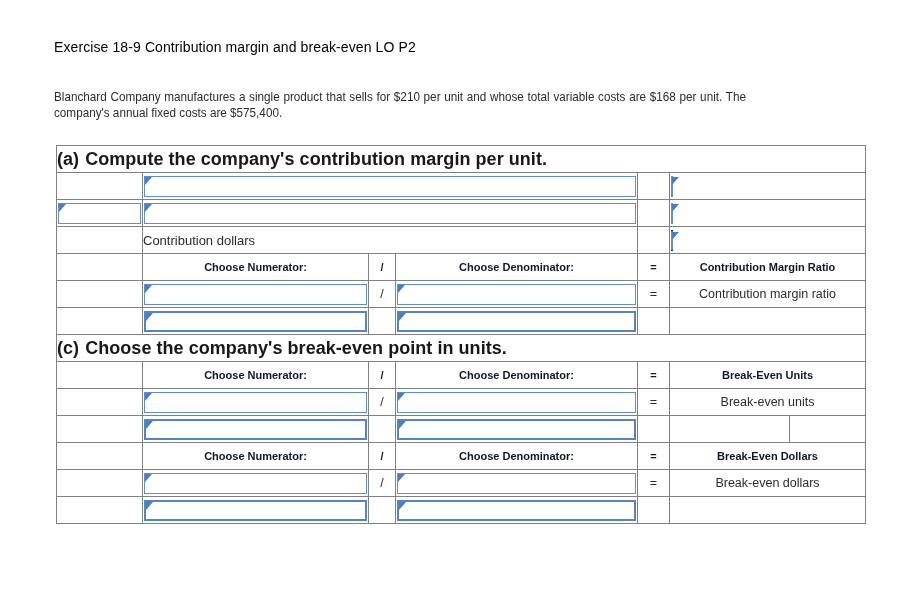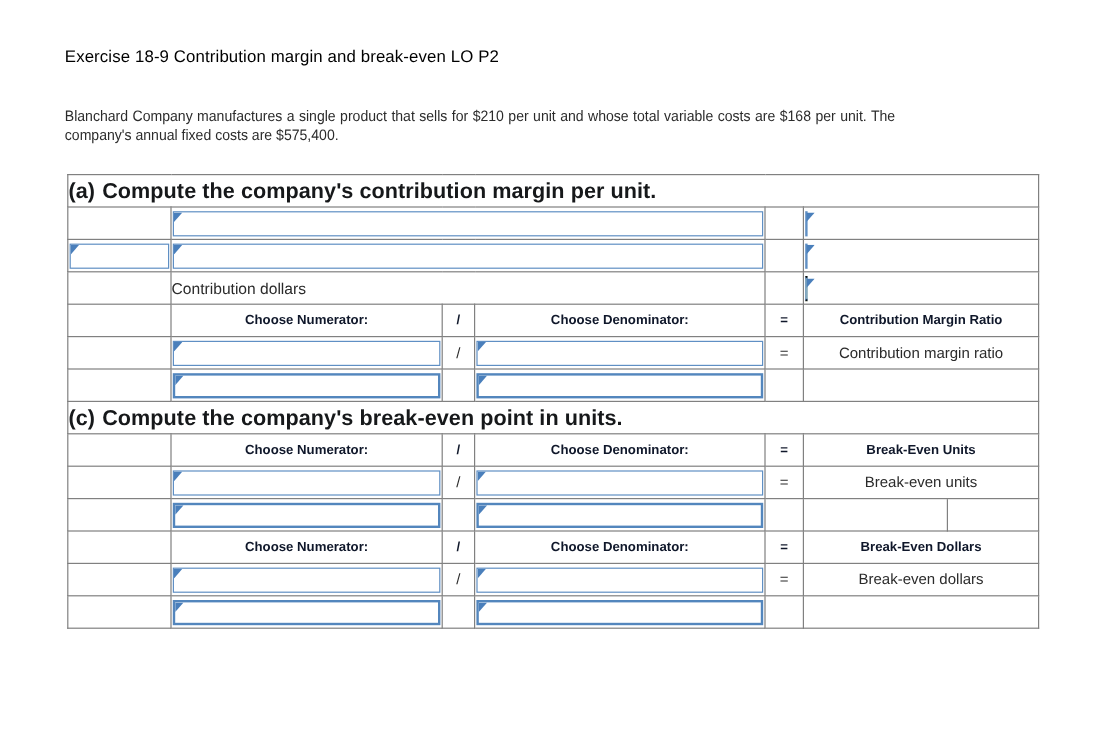--- a/index.html
+++ b/index.html
@@ -238,21 +238,21 @@
         <div class="dropbox thick">
             <span class="marker"></span>
           </div>
       </td>
       <td></td>
       <td class="answer label-center" colspan="2"></td>
     </tr>
 
     <tr>
       <td class="section-head" colspan="7">
-        <span class="tag">(c)</span><span class="lbl">Compute the company's break-even point in units.</span>
+        <span class="tag">(c)</span><span class="lbl">Choose the company's break-even point in units.</span>
       </td>
     </tr>
 
     <tr>
       <td class="colhead-blank"></td>
       <td class="colhead">Choose Numerator:</td>
       <td class="colhead">/</td>
       <td class="colhead">Choose Denominator:</td>
       <td class="colhead">=</td>
       <td class="colhead" colspan="2">Break-Even Units</td>

